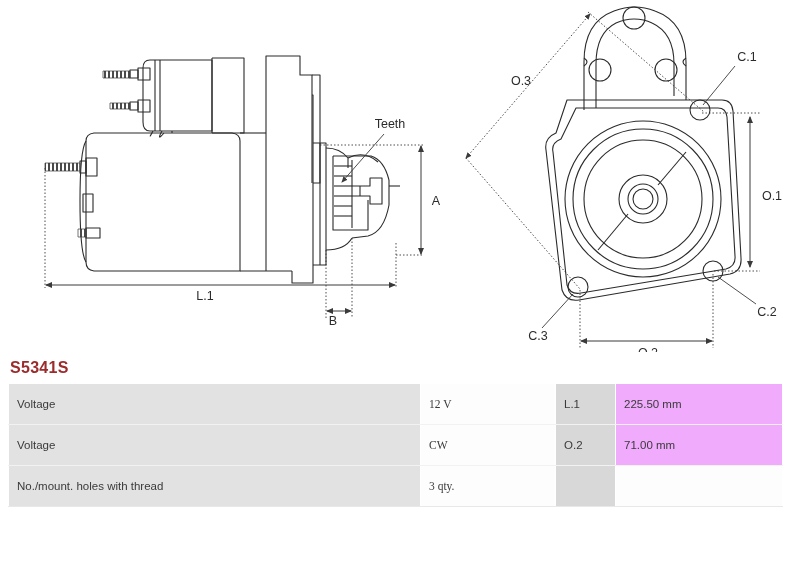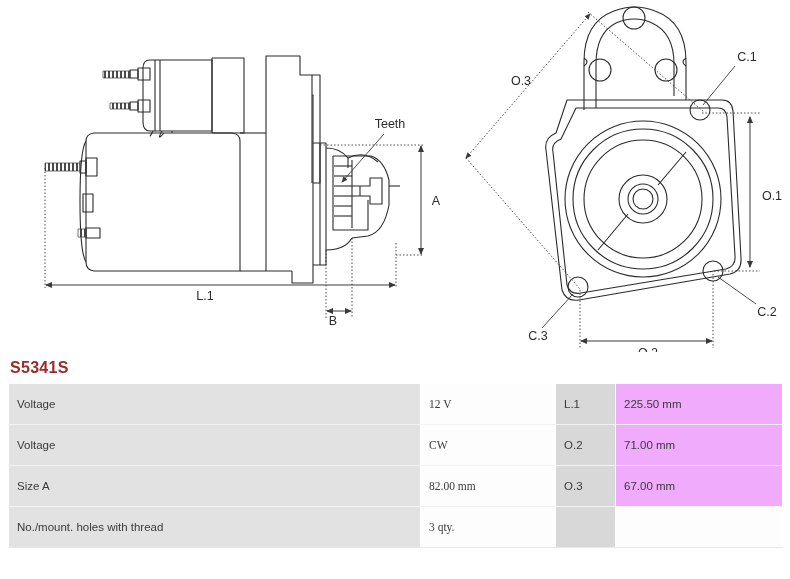--- a/index.html
+++ b/index.html
@@ -292,26 +292,20 @@
           <td class="lbl2">L.1</td>
           <td class="val2">225.50 mm</td>
         </tr>
         <tr>
           <td class="lbl">Voltage</td>
           <td class="val">CW</td>
           <td class="lbl2">O.2</td>
           <td class="val2">71.00 mm</td>
         </tr>
         <tr>
-          <td class="lbl">Size A</td>
-          <td class="val">82.00 mm</td>
-          <td class="lbl2">O.3</td>
-          <td class="val2">67.00 mm</td>
-        </tr>
-        <tr>
           <td class="lbl">No./mount. holes with thread</td>
           <td class="val">3 qty.</td>
           <td class="empty"></td>
           <td class="empty2"></td>
         </tr>
       </tbody>
   </table>
 
 </div>
 

